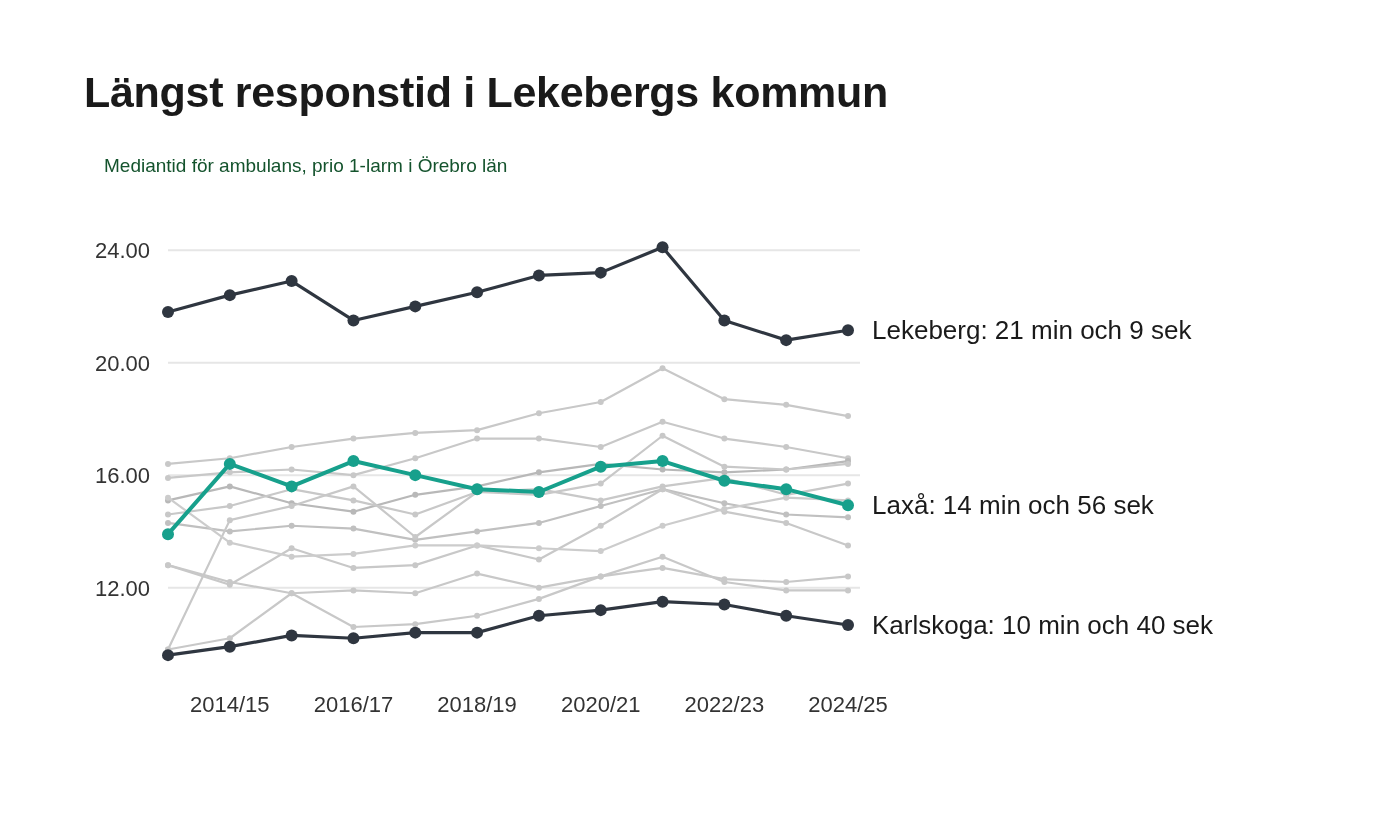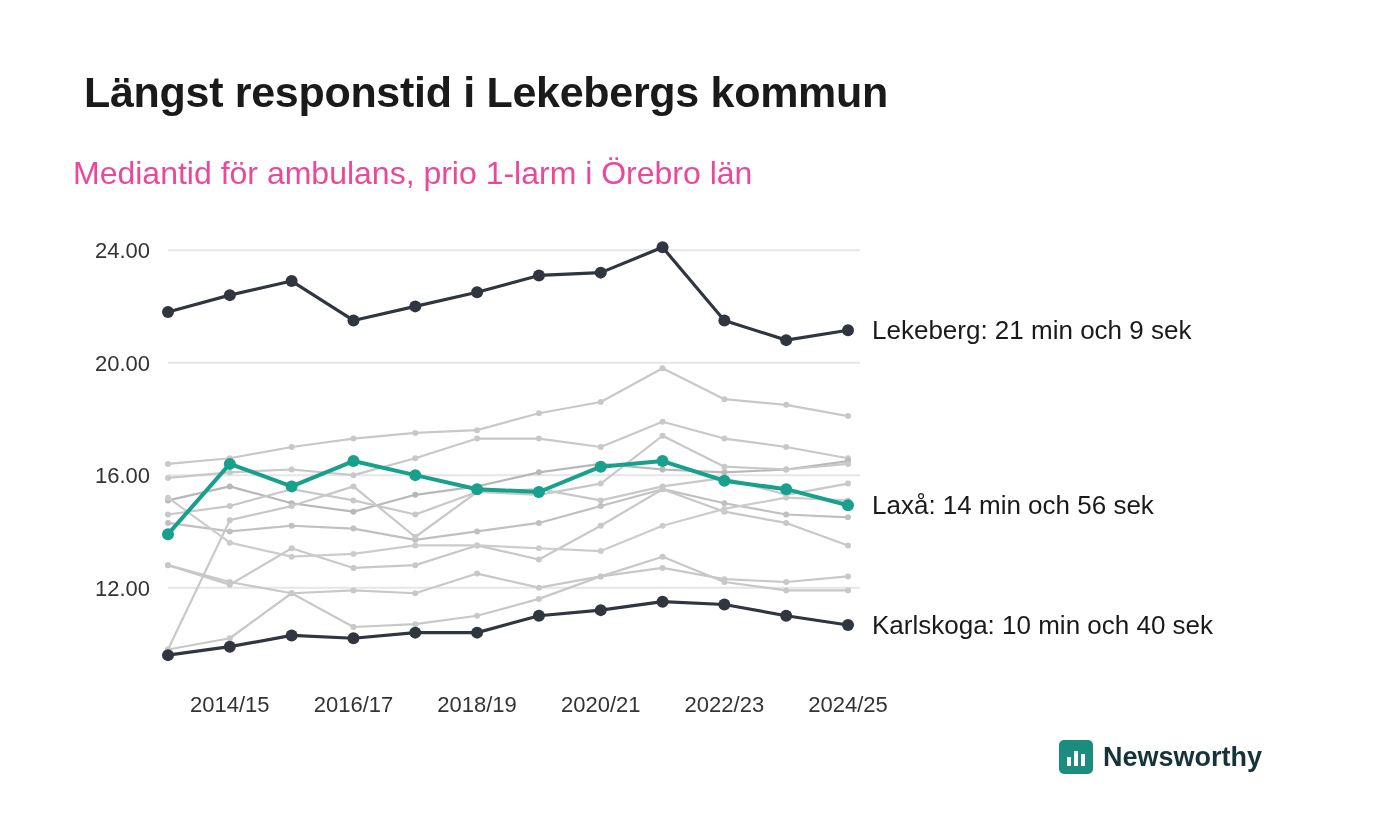--- a/index.html
+++ b/index.html
@@ -21,25 +21,25 @@
     position: absolute;
     left: 84px;
     top: 68px;
     font-size: 43px;
     font-weight: bold;
     color: #1a1a1a;
     letter-spacing: -0.3px;
   }
   #subtitle {
     position: absolute;
-    left: 73px;
+    left: 104px;
     top: 155px;
-    font-size: 32px;
+    font-size: 19px;
     font-weight: normal;
-    color: #ec4899;
+    color: #14532d;
   }
   #chart-area {
     position: absolute;
     left: 0;
     top: 0;
     width: 1400px;
     height: 840px;
   }
   #source {
     position: absolute;
@@ -285,22 +285,14 @@
       <circle cx="662.5454545454545" cy="601.6875" r="6" fill="#2f3640"></circle>
       <circle cx="724.3636363636364" cy="604.5" r="6" fill="#2f3640"></circle>
       <circle cx="786.1818181818181" cy="615.75" r="6" fill="#2f3640"></circle>
       <circle cx="848" cy="625.03125" r="6" fill="#2f3640"></circle>
       <text x="872" y="339.28125000000006" class="series-label">Lekeberg: 21 min och 9 sek</text>
       <text x="872" y="514.21875" class="series-label">Laxå: 14 min och 56 sek</text>
       <text x="872" y="634.03125" class="series-label">Karlskoga: 10 min och 40 sek</text>
     </svg>
 
 
-  <div id="logo">
-    <span class="mark">
-      <i class="b1"></i>
-        <i class="b2"></i>
-        <i class="b3"></i>
-    </span>
-    <span class="wordmark">Newsworthy</span>
-  </div>
 
 </div>
 
 </body></html>

